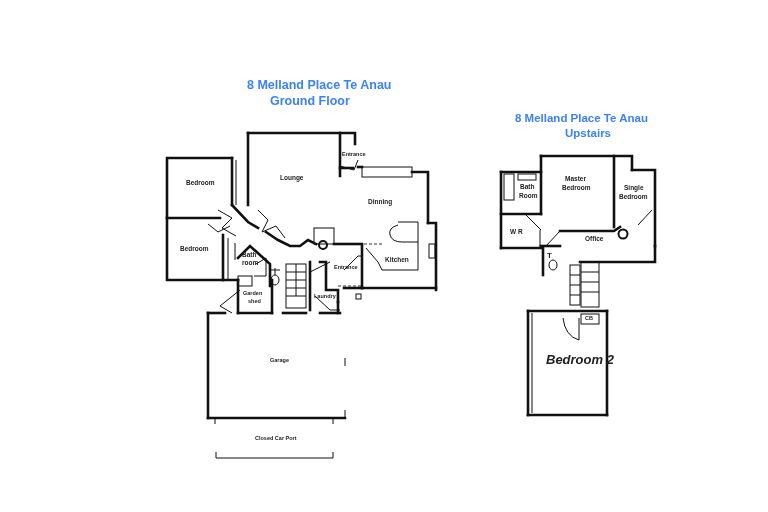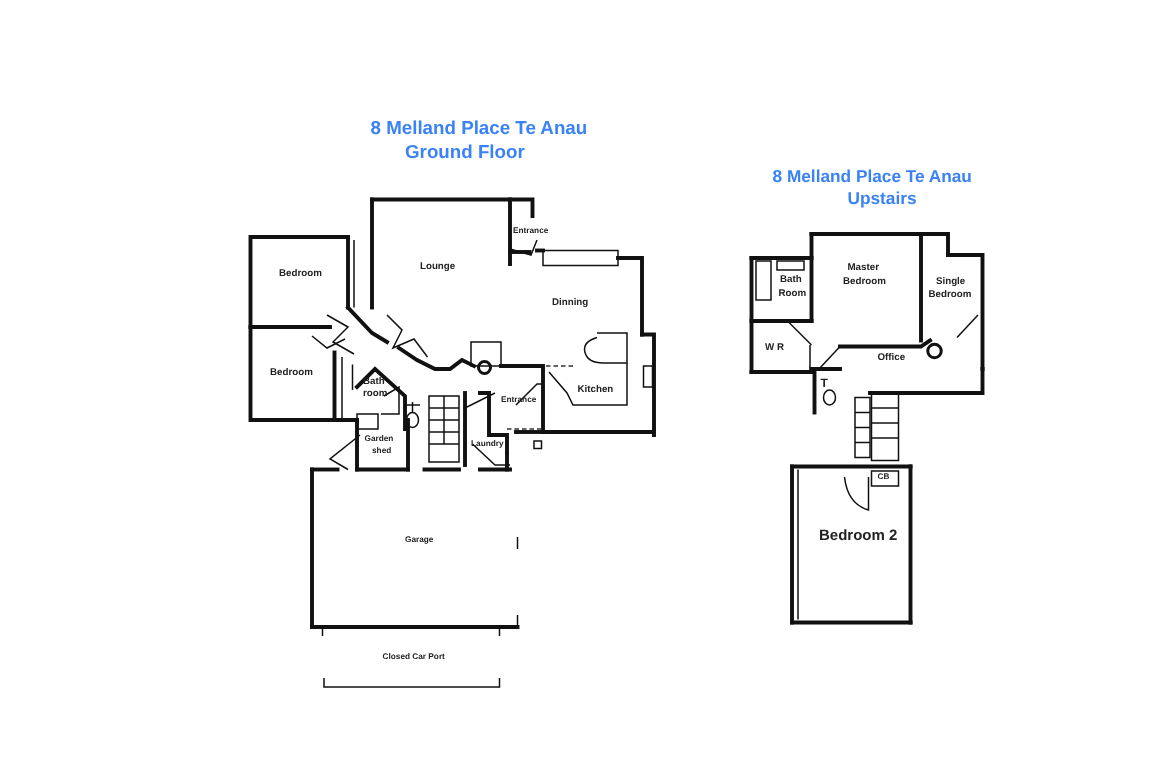--- a/index.html
+++ b/index.html
@@ -1,19 +1,19 @@
 <!DOCTYPE html>
 <html><head>
   <meta charset="utf-8">
   <style>
     html, body { margin: 0; padding: 0; background: #ffffff; }
     body { width: 768px; height: 512px; position: relative; overflow: hidden; font-family: "Liberation Sans", sans-serif; }
     .title { position: absolute; font-weight: bold; color: #3b82f6; font-size: 12.5px; white-space: nowrap; }
     .label { position: absolute; font-weight: bold; color: #222; font-size: 6.5px; white-space: nowrap; }
-    .label.big { font-size: 10px; }
+    .label.big { font-size: 13px; font-style: italic; }
     svg { position: absolute; left: 0; top: 0; }
     .w { stroke: #111; stroke-width: 2.6; fill: none; stroke-linecap: square; }
     .t { stroke: #111; stroke-width: 1; fill: none; }
     .d { stroke: #333; stroke-width: 1; fill: none; stroke-dasharray: 3 2; }
   </style>
 </head>
 <body>
 
 <div class="title" style="left:247px;top:78px;">8 Melland Place  Te Anau</div>
 <div class="title" style="left:270px;top:94px;">Ground Floor</div>

